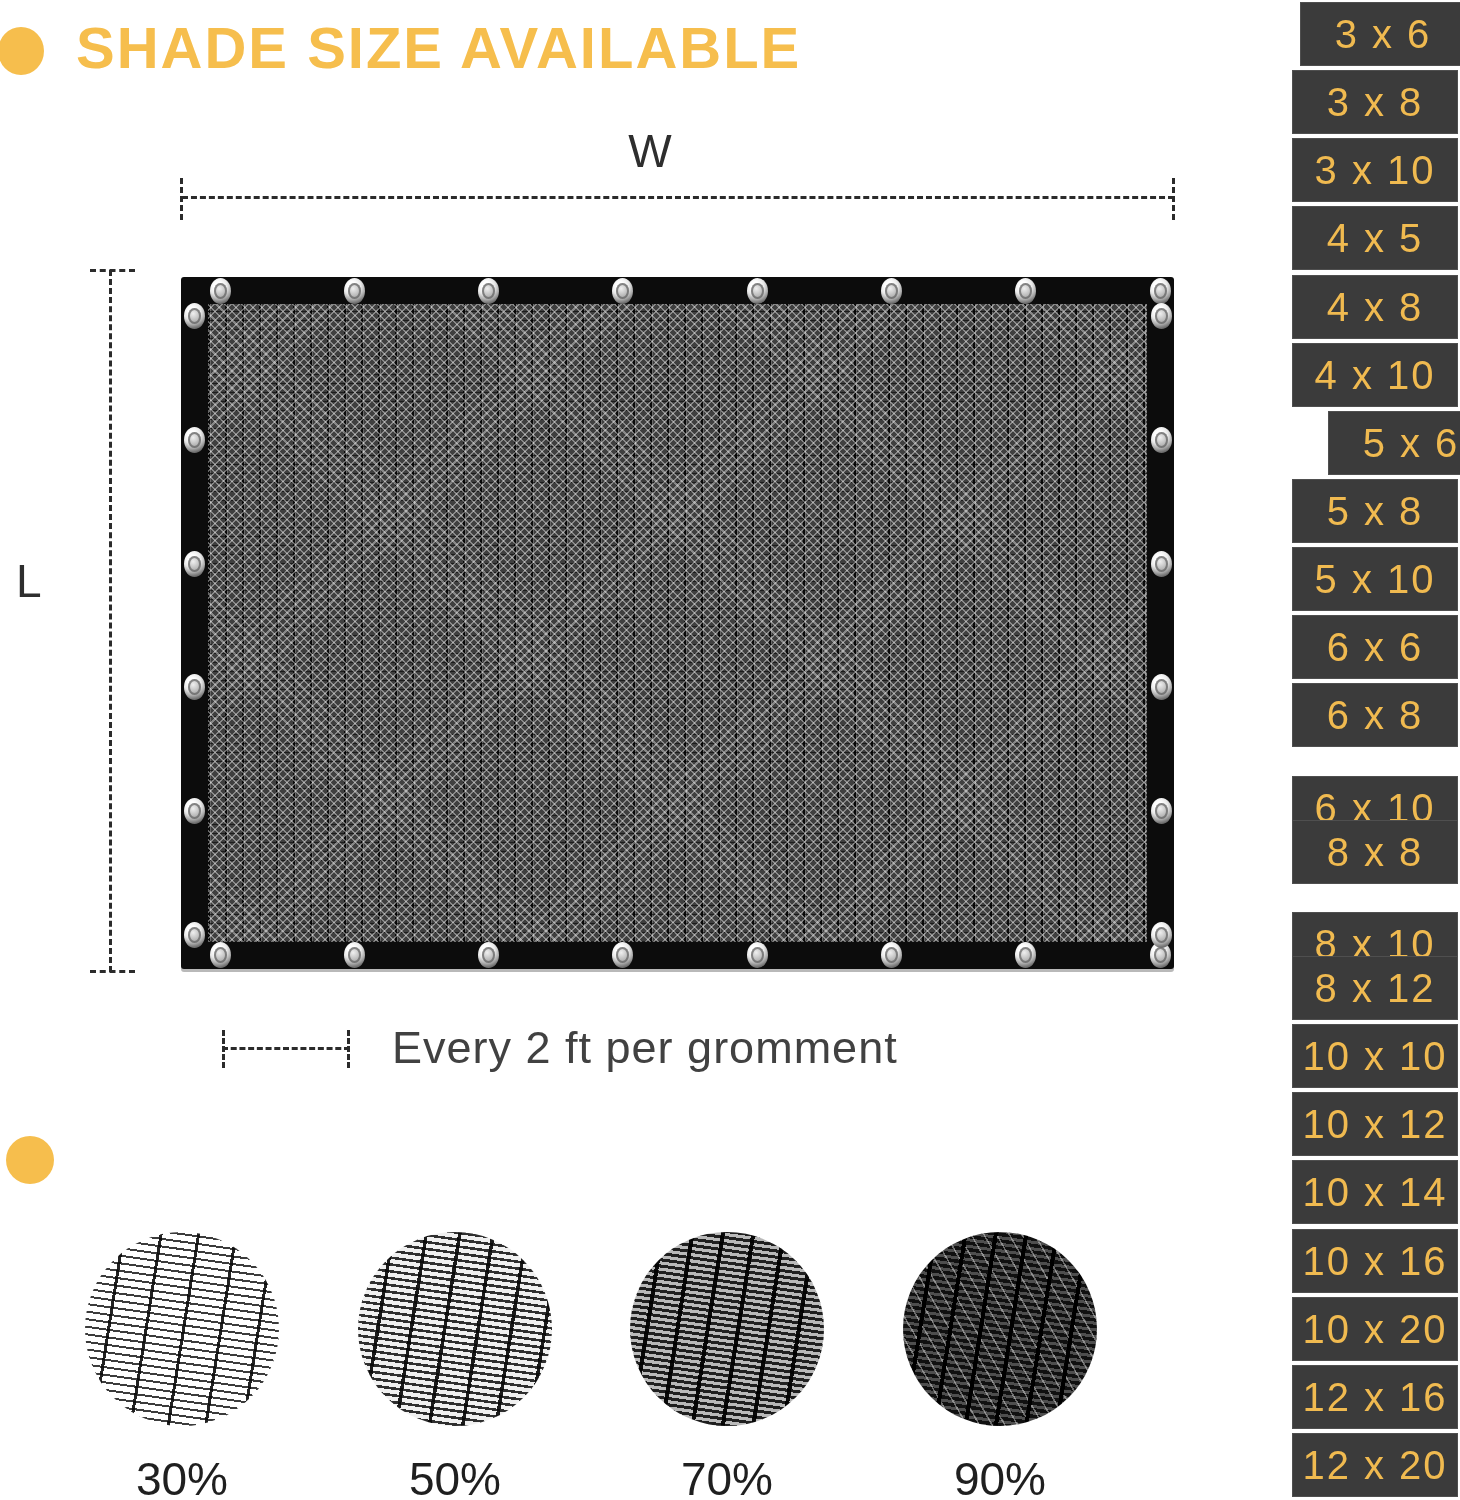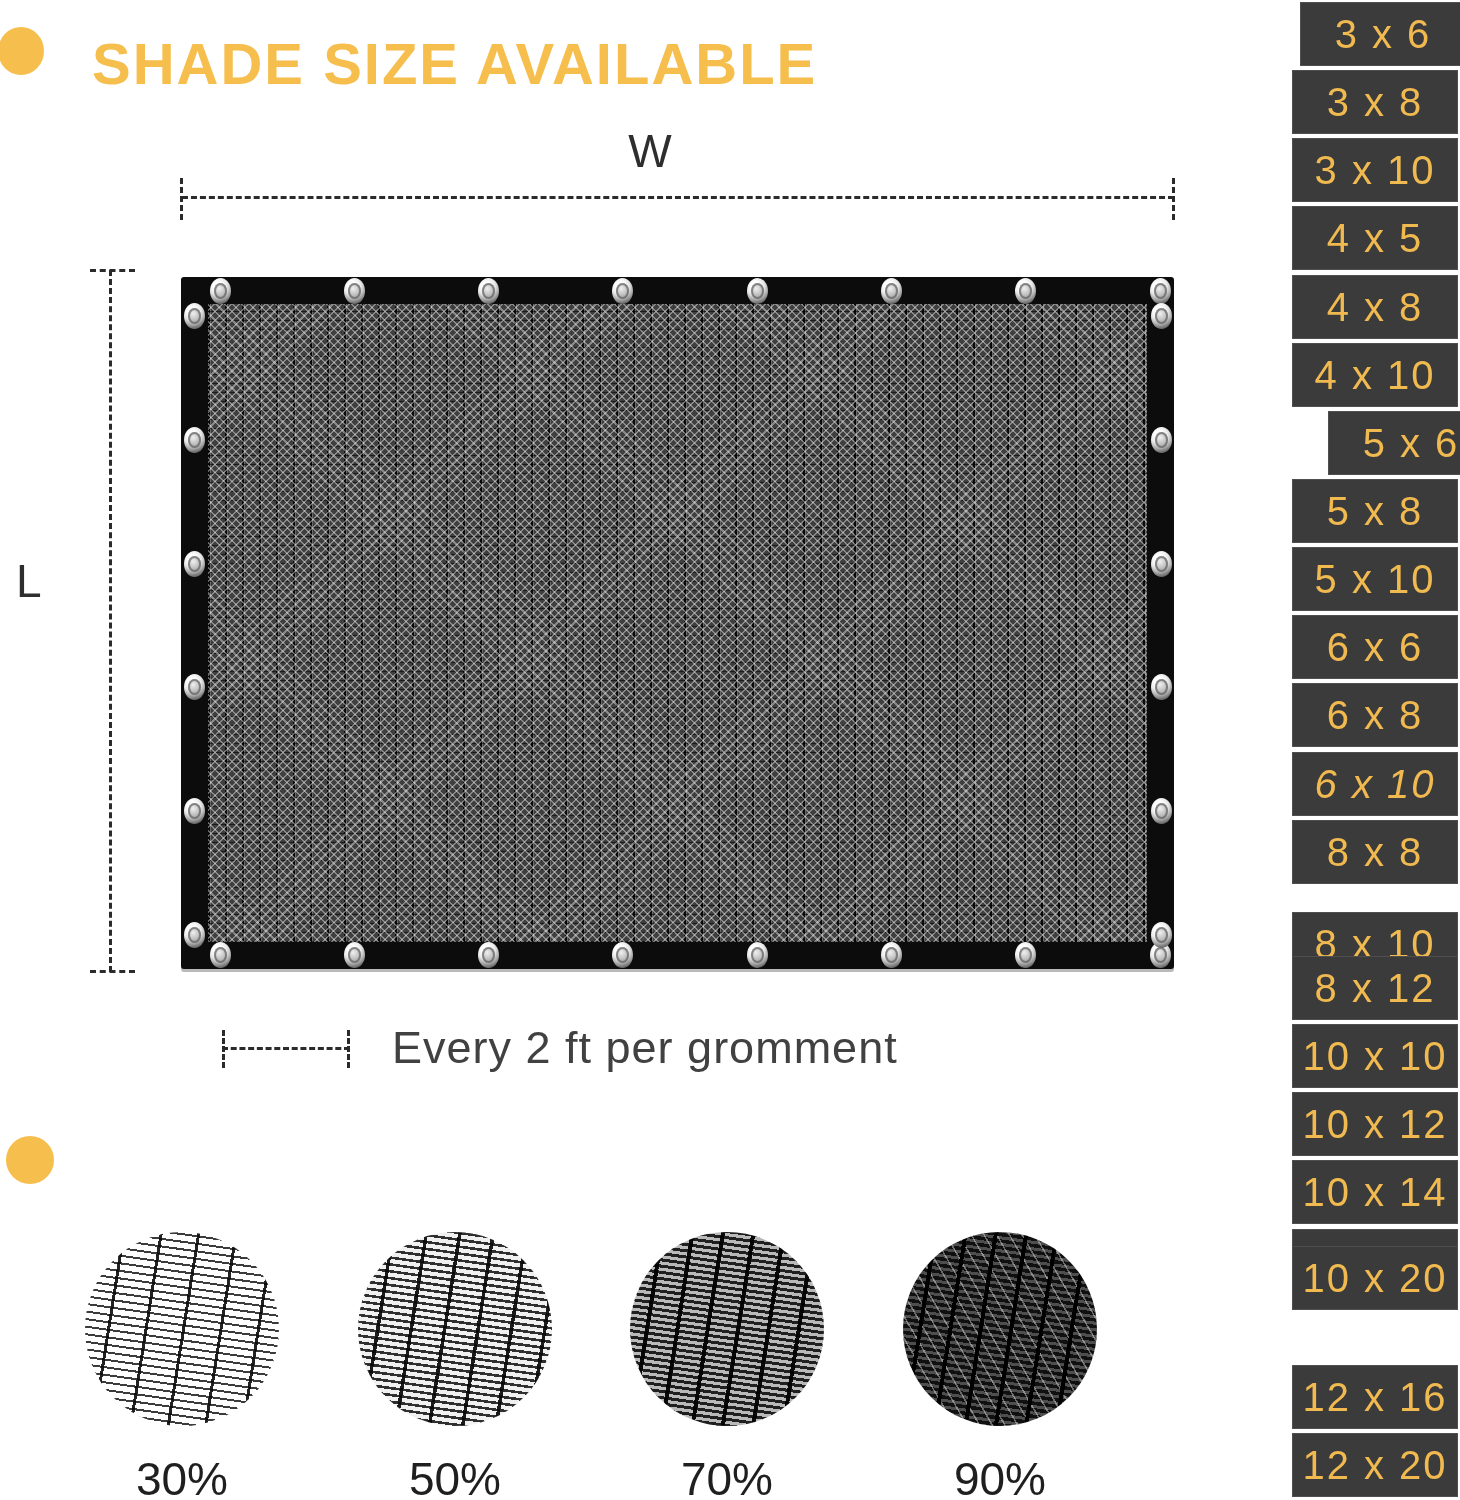--- a/index.html
+++ b/index.html
@@ -5,21 +5,21 @@
   html,body{margin:0;padding:0;background:#fff;}
   .canvas{
     position:relative; width:1460px; height:1500px; background:#fff; overflow:hidden;
     font-family:"Liberation Sans", sans-serif;
   }
   
   .bullet{position:absolute; border-radius:50%; background:#F6BE4D;}
   .bullet.b1{left:-2px; top:27px; width:46px; height:48px;}
   .bullet.b2{left:6px; top:1136px; width:48px; height:48px;}
   .h1{
-    position:absolute; left:76px; top:14px; margin:16px;
+    position:absolute; left:76px; top:14px; margin:0;
     font-size:58px; font-weight:900; letter-spacing:2px; color:#F6BE4D; white-space:nowrap;
   }
   .h2{
     position:absolute; left:74px; top:1118px; margin:0;
     font-size:64px; font-weight:900; letter-spacing:3px; color:#F6BE4D; white-space:nowrap;
   }
   
   .w-label{position:absolute; left:620px; top:124px; width:60px; text-align:center;
     font-size:46px; color:#2e2e2e;}
   .l-label{position:absolute; left:16px; top:554px; font-size:46px; color:#2e2e2e;}
@@ -174,26 +174,26 @@
       <div class="size-chip" style="top: 70px;">3 x 8</div>
       <div class="size-chip" style="top: 138px;">3 x 10</div>
       <div class="size-chip" style="top: 206px;">4 x 5</div>
       <div class="size-chip" style="top: 275px;">4 x 8</div>
       <div class="size-chip" style="top: 343px;">4 x 10</div>
       <div class="size-chip" style="top: 411px; margin-left: 36px;">5 x 6</div>
       <div class="size-chip" style="top: 479px;">5 x 8</div>
       <div class="size-chip" style="top: 547px;">5 x 10</div>
       <div class="size-chip" style="top: 615px;">6 x 6</div>
       <div class="size-chip" style="top: 683px;">6 x 8</div>
-      <div class="size-chip" style="top: 752px; font-style: italic;">6 x 10</div>
+      <div class="size-chip" style="top: 776px;">6 x 10</div>
       <div class="size-chip" style="top: 820px;">8 x 8</div>
       <div class="size-chip" style="top: 912px;">8 x 10</div>
       <div class="size-chip" style="top: 956px;">8 x 12</div>
       <div class="size-chip" style="top: 1024px;">10 x 10</div>
       <div class="size-chip" style="top: 1092px;">10 x 12</div>
       <div class="size-chip" style="top: 1160px;">10 x 14</div>
       <div class="size-chip" style="top: 1229px;">10 x 16</div>
-      <div class="size-chip" style="top: 1246px;">10 x 20</div>
+      <div class="size-chip" style="top: 1297px;">10 x 20</div>
       <div class="size-chip" style="top: 1365px;">12 x 16</div>
       <div class="size-chip" style="top: 1433px;">12 x 20</div>
     </div>
 
 </div>
 
 </body></html>

